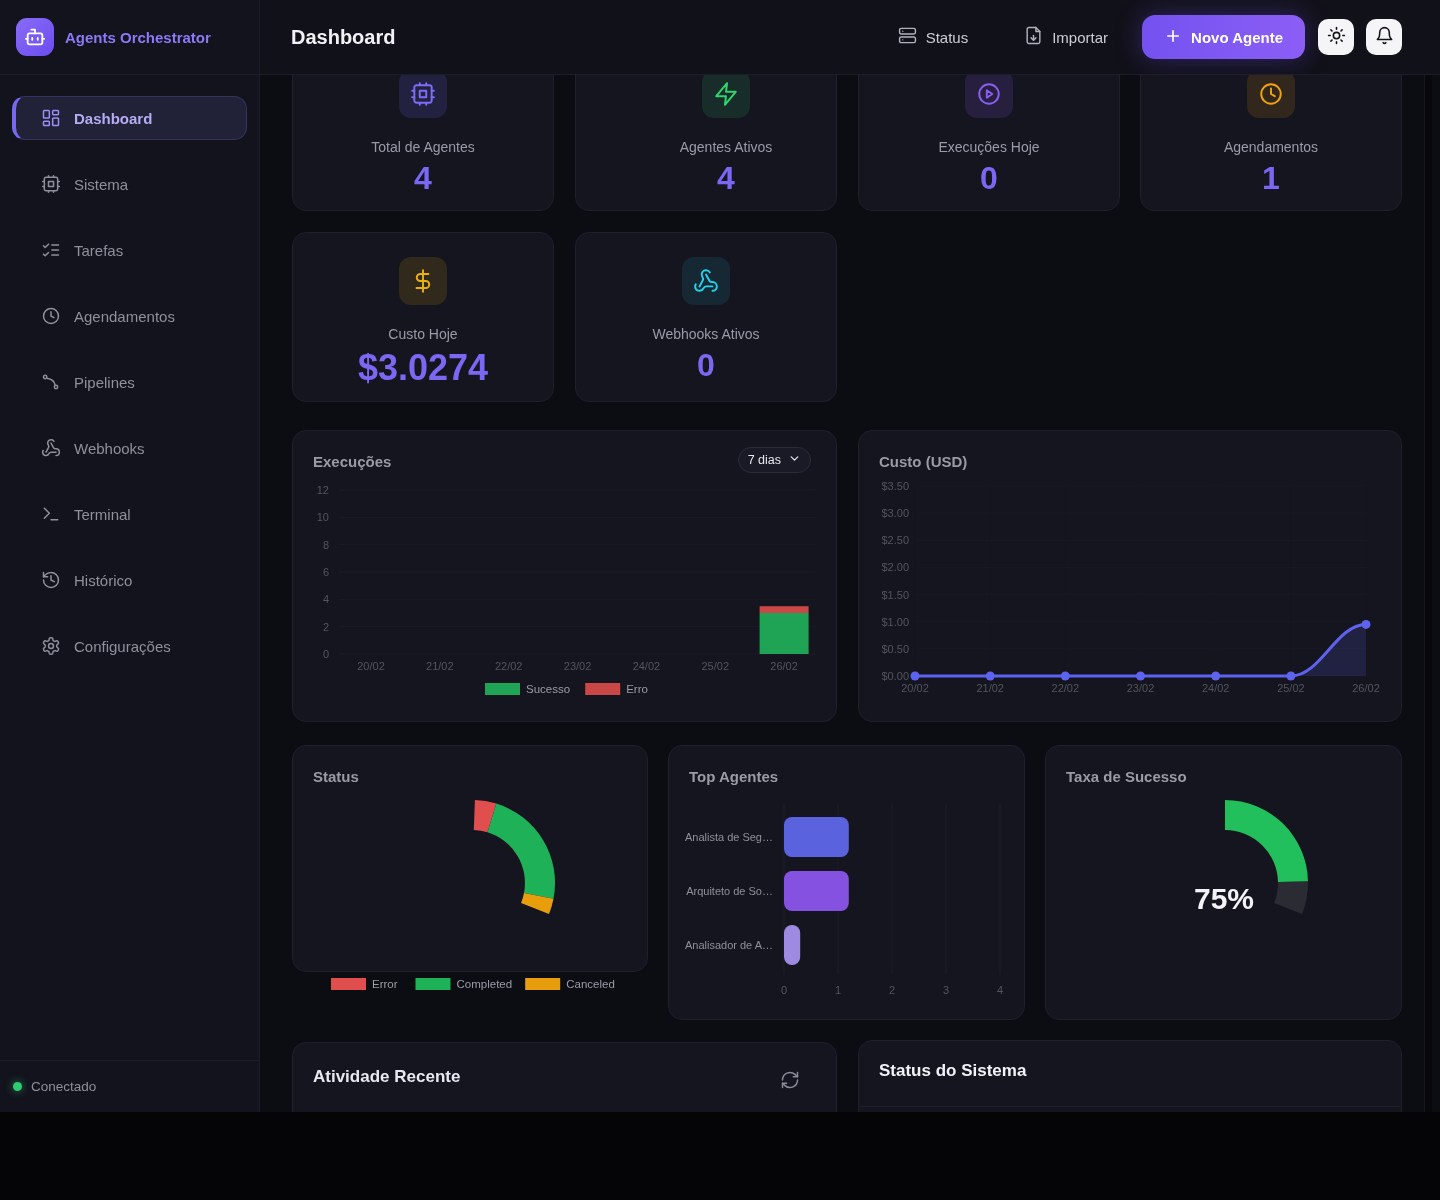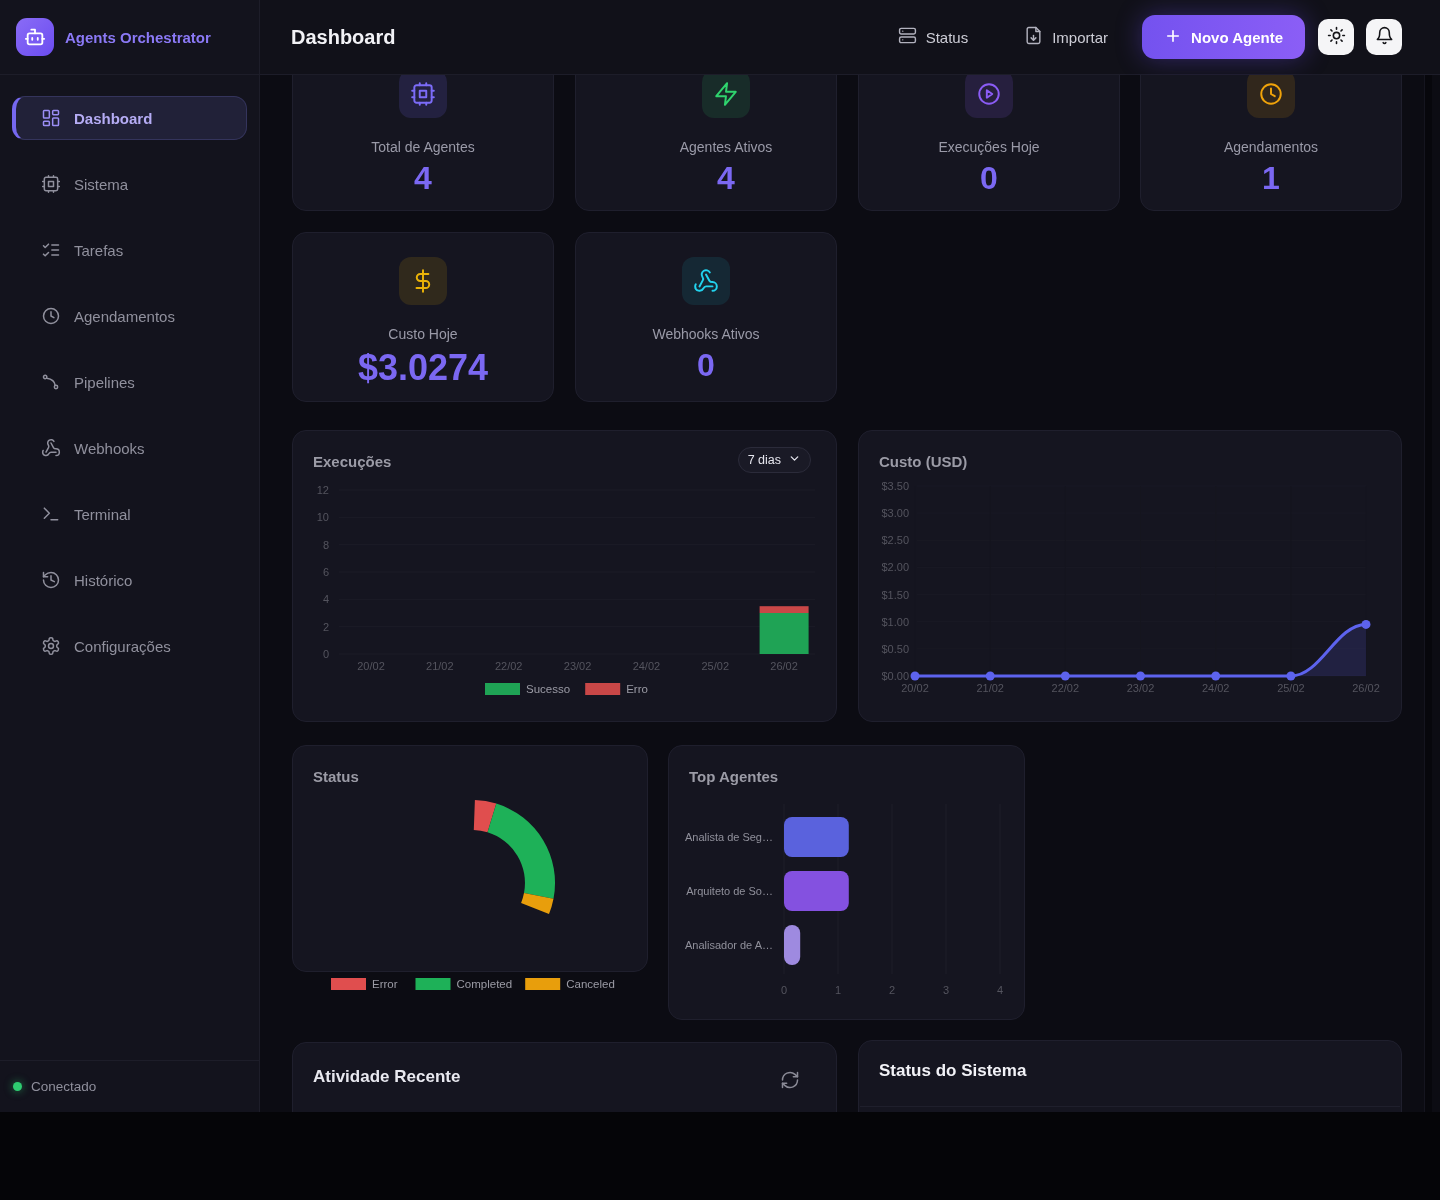--- a/index.html
+++ b/index.html
@@ -389,20 +389,28 @@
             <line x1="331" y1="58" x2="331" y2="228" stroke="#1e1e29"></line>
             <text x="331" y="248" text-anchor="middle" class="tk">4</text>
             <text x="104" y="95" text-anchor="end" class="cat">Analista de Seg…</text>
             <rect x="115" y="71" width="64.8" height="40" rx="8" fill="#5a62dd"></rect>
             <text x="104" y="149" text-anchor="end" class="cat">Arquiteto de So…</text>
             <rect x="115" y="125" width="64.8" height="40" rx="8" fill="#8451e0"></rect>
             <text x="104" y="203" text-anchor="end" class="cat">Analisador de A…</text>
             <rect x="115" y="179" width="16.2" height="40" rx="8" fill="#9e8ae0"></rect>
           </svg></div>
     </div>
+    <div class="card" style="left:785px;top:670px;width:357px;height:275px;">
+      <div class="chart-title">Taxa de Sucesso</div>
+      <div class="chart-box"><svg width="357" height="275" viewBox="0 0 357 275">
+            <path d="M179.0 54.0 A83 83 0 0 1 262.0 135.6 L232.0 136.1 A53 53 0 0 0 179.0 84.0 Z" fill="#22c05c"></path>
+            <path d="M262.0 135.6 A83 83 0 0 1 256.0 168.1 L228.1 156.9 A53 53 0 0 0 232.0 136.1 Z" fill="#2b2b33"></path>
+            <text x="178" y="163" text-anchor="middle" class="gauge-label">75%</text>
+          </svg></div>
+    </div>
 
     <div class="card" style="left:32px;top:967px;width:545px;height:160px;">
       <div class="sect-title">Atividade Recente</div>
       <div class="refresh"><svg width="20" height="20" viewBox="0 0 24 24" fill="none" stroke="currentColor" stroke-width="1.8" stroke-linecap="round" stroke-linejoin="round">
             <path d="M3 12a9 9 0 0 1 15-6.7L21 8"></path>
             <path d="M21 3v5h-5"></path>
             <path d="M21 12a9 9 0 0 1-15 6.7L3 16"></path>
             <path d="M3 21v-5h5"></path>
           </svg></div>
     </div>

